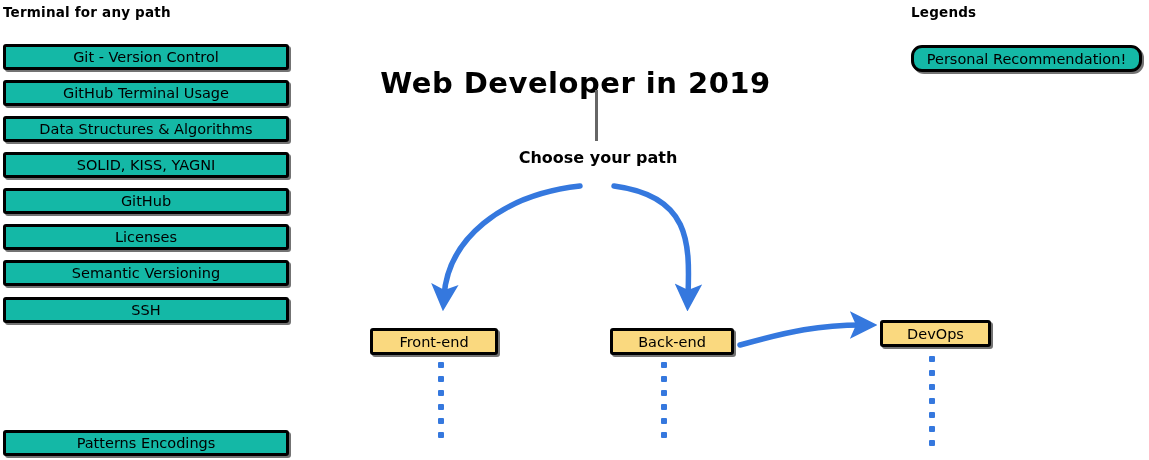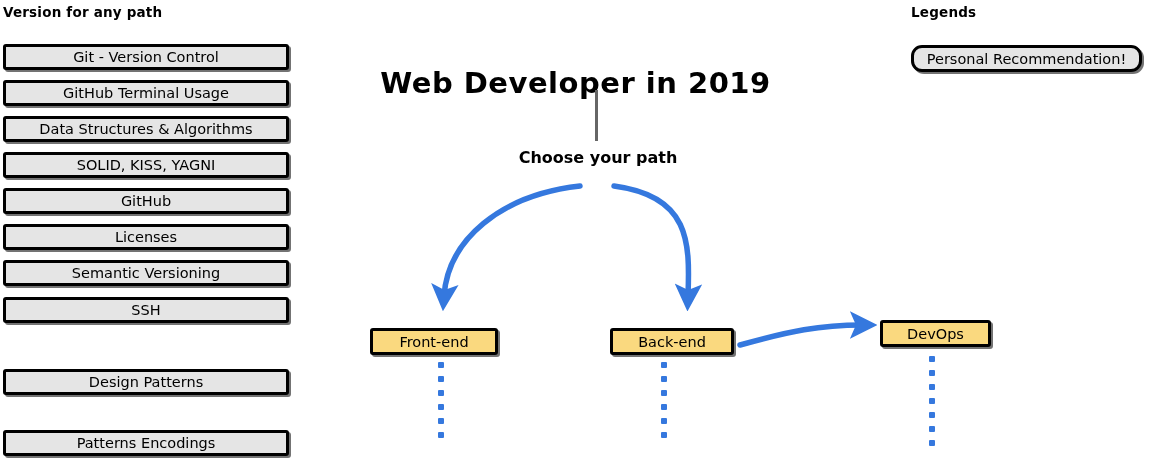--- a/index.html
+++ b/index.html
@@ -80,21 +80,21 @@
     border-radius: 3px;
     display: flex;
     align-items: center;
     justify-content: center;
     font-family: "DejaVu Sans", sans-serif;
     font-size: 14.5px;
     color: #000000;
     white-space: nowrap;
     box-shadow: 2px 2px 0 rgba(0,0,0,0.55);
   }
-  .node-box.yellow { background: #e5e5e5; }
+  .node-box.yellow { background: #14b8a6; }
   .node-box.tan    { background: #fad97f; }
 
   
   .req-item {
     left: 3px;
     width: 286px;
     height: 26px;
   }
 
   
@@ -136,21 +136,21 @@
   }
   #dots-frontend { left: 438px; top: 362px; }
   #dots-backend  { left: 661px; top: 362px; }
   #dots-devops   { left: 929px; top: 356px; }
 </style>
 </head>
 <body>
 
 <div id="canvas">
 
-  <div class="section-heading" id="required-heading">Version for any path</div>
+  <div class="section-heading" id="required-heading">Terminal for any path</div>
 
   <div class="node-box yellow req-item" style="top:44px">
     <span>Git - Version Control</span>
   </div>
   <div class="node-box yellow req-item" style="top:80px">
     <span>GitHub Terminal Usage</span>
   </div>
   <div class="node-box yellow req-item" style="top:116px">
     <span>Data Structures &amp; Algorithms</span>
   </div>
@@ -161,23 +161,20 @@
     <span>GitHub</span>
   </div>
   <div class="node-box yellow req-item" style="top:224px">
     <span>Licenses</span>
   </div>
   <div class="node-box yellow req-item" style="top:260px">
     <span>Semantic Versioning</span>
   </div>
   <div class="node-box yellow req-item" style="top:297px">
     <span>SSH</span>
-  </div>
-  <div class="node-box yellow req-item" style="top:369px">
-    <span>Design Patterns</span>
   </div>
   <div class="node-box yellow req-item" style="top:430px">
     <span>Patterns Encodings</span>
   </div>
 
   <div id="main-title">
     <span id="main-title-inner">Web Developer in 2019</span>
   </div>
 
   <div id="title-connector"></div>

